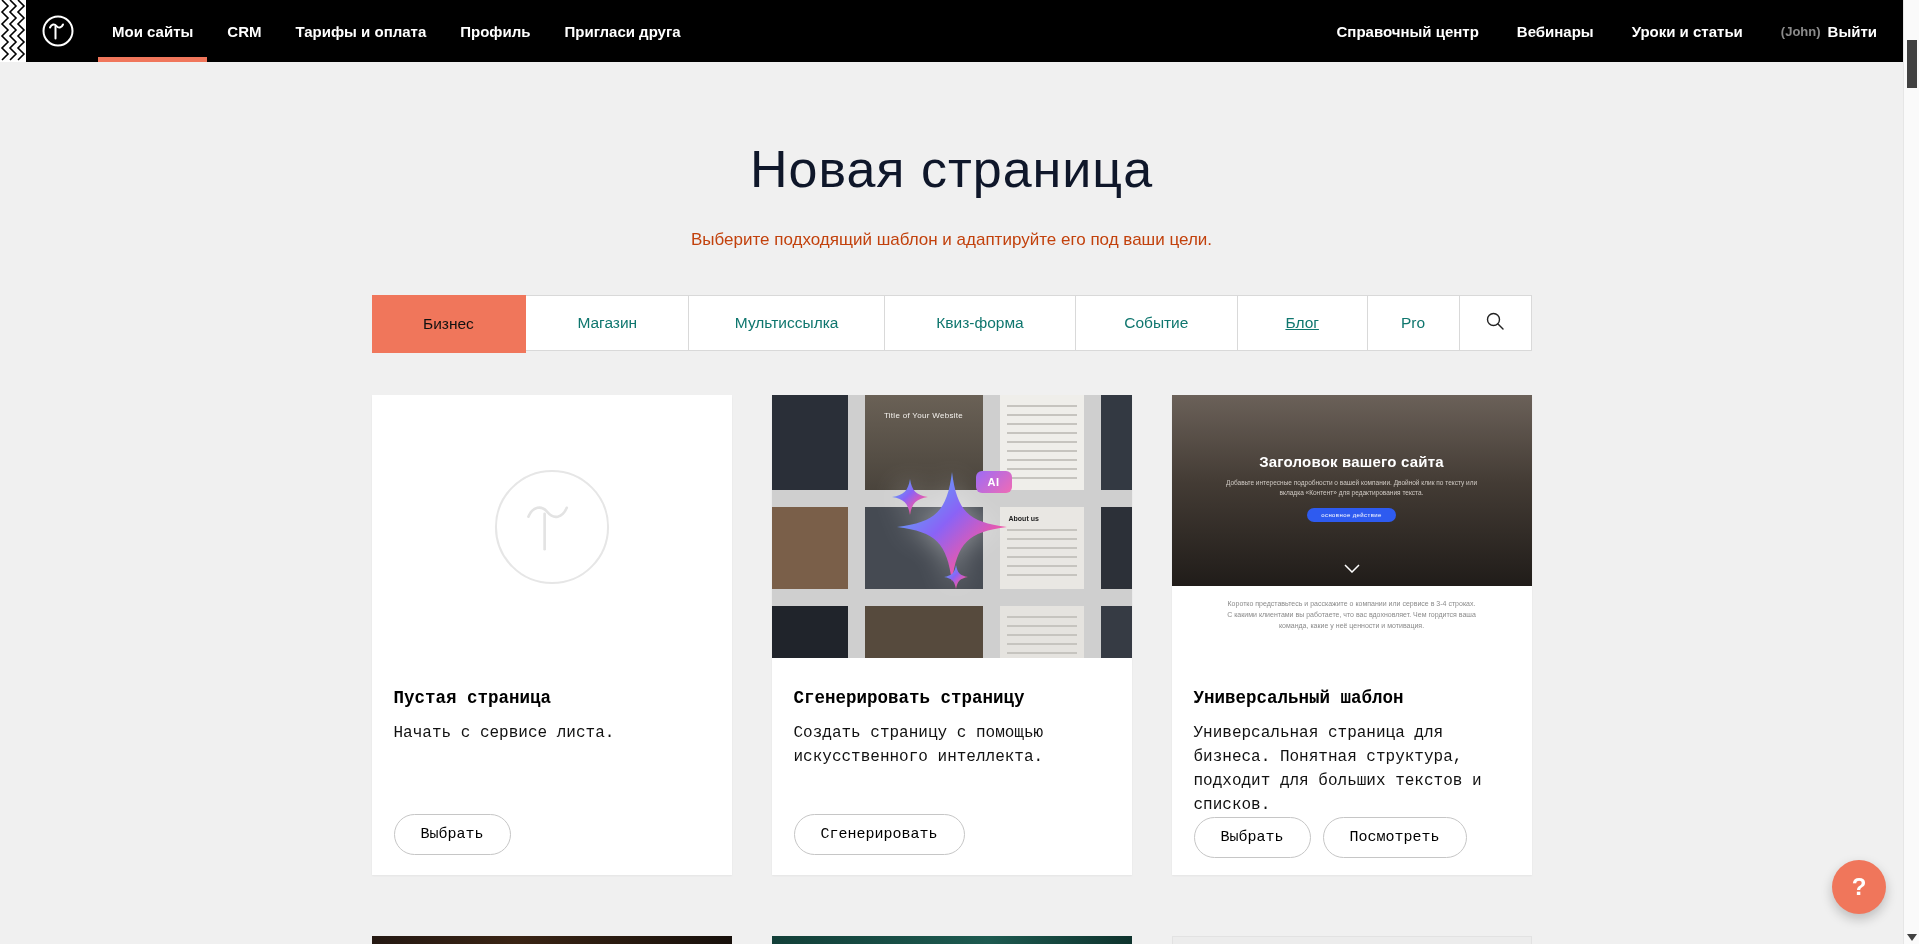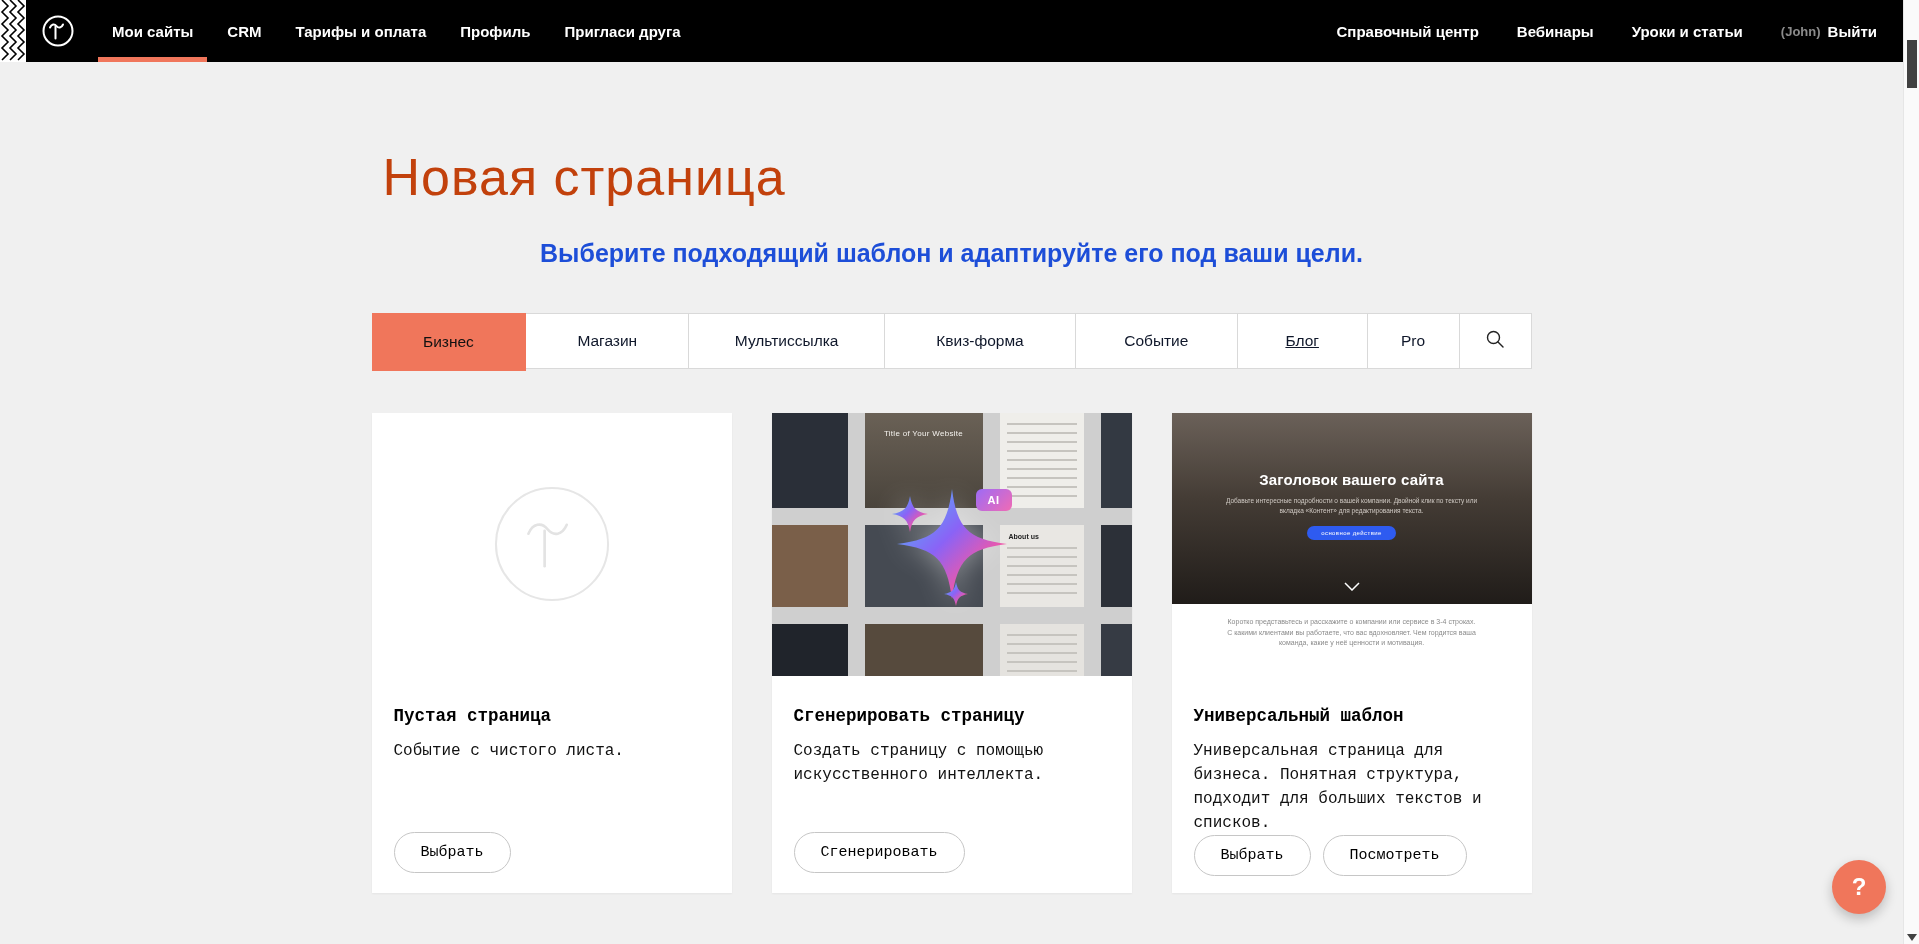--- a/index.html
+++ b/index.html
@@ -31,35 +31,35 @@
   .user { display: flex; gap: 7px; align-items: center; }
   .user-name { color: #8b8b8b; font-weight: 700; font-size: 13px; }
 
   
   .main {
     position: absolute; top: 62px; left: 0; width: 1903px; bottom: 0;
     background: var(--page-bg, #F0F0F0); overflow: hidden;
   }
   .dialog { width: 1160px; margin: 0 auto; padding-top: 75px; }
   .dialog-title {
-    margin: 11px; text-align: left; font-size: 52px; font-weight: 400;
-    letter-spacing: 1px; color: #c2410c; line-height: 1.15;
+    margin: 3px; text-align: center; font-size: 52px; font-weight: 400;
+    letter-spacing: 1px; color: #0f172a; line-height: 1.15;
   }
   .dialog-subtitle {
-    margin: 30px 0 0 0; text-align: center; font-size: 25px; color: #1d4ed8; line-height: 1.2; font-weight: bold;
+    margin: 30px 0 0 0; text-align: center; font-size: 17px; color: #c2410c; line-height: 1.2;
   }
 
   
   .tabs {
     margin-top: 45px; display: flex; height: 56px; background: #fff;
     border: 1px solid #d9d9d9;
   }
   .tab {
     display: flex; align-items: center; justify-content: center;
-    font-size: 15.5px; color: #0f172a; cursor: pointer; border-right: 1px solid #d9d9d9;
+    font-size: 15.5px; color: #0f766e; cursor: pointer; border-right: 1px solid #d9d9d9;
     height: 100%;
   }
   .tab.active { background: var(--accent, #F0765B); color: #111; border-color: var(--accent, #F0765B); margin: -1px 0 -1px -1px; height: 58px; }
   .w1 { width: 155px; } .w2 { width: 163px; } .w3 { width: 196px; } .w4 { width: 191px; }
   .w5 { width: 162px; } .w6 { width: 130px; text-decoration: underline; } .w7 { width: 92px; }
   .tab-search { width: 71px; display: flex; align-items: center; justify-content: center; cursor: pointer; }
 
   
   .grid { display: flex; gap: 40px; margin-top: 44px; }
   .card {
@@ -239,21 +239,21 @@
         <div class="card">
           <div class="card-preview blank">
             <svg class="watermark" width="118" height="118" viewBox="0 0 40 40">
               <circle cx="20" cy="20" r="19" fill="none" stroke="#e4e4e4" stroke-width="0.7"></circle>
               <path d="M12,16.5 C13.5,13 16.5,12.5 18.5,15 C20.5,17.5 23.5,17 25,13.5" fill="none" stroke="#e0e0e0" stroke-width="0.9" stroke-linecap="round"></path>
               <path d="M17.5,15.5 L17.5,27.5" fill="none" stroke="#e0e0e0" stroke-width="0.9" stroke-linecap="round"></path>
             </svg>
           </div>
           <div class="card-body">
             <h3 class="card-title">Пустая страница</h3>
-            <p class="card-desc">Событие с чистого листа.</p>
+            <p class="card-desc">Начать с сервисе листа.</p>
             <div class="card-actions">
               <button class="pill">Выбрать</button>
             </div>
           </div>
         </div>
 
         <div class="card">
           <div class="card-preview">
             <div class="mosaic">
               <div class="tile t11"></div>

